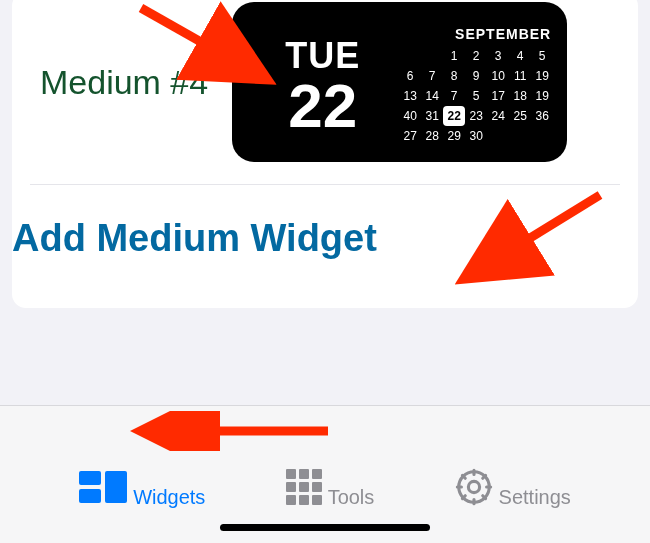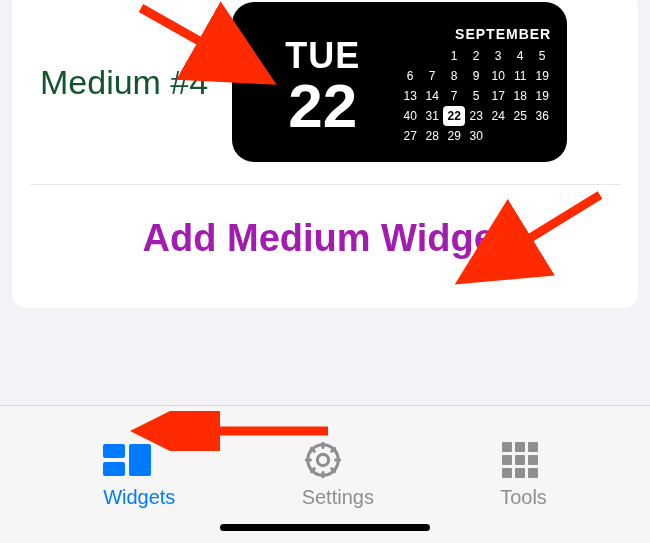--- a/index.html
+++ b/index.html
@@ -98,41 +98,41 @@
       font-weight: 600;
     }
     .divider {
       height: 1px;
       background: #e5e5ea;
       margin: 0 18px;
     }
     .add-button {
       display: block;
       width: 100%;
-      text-align: center;
+      text-align: left;
       font-size: 38px;
       font-weight: 600;
-      color: #a21caf;
+      color: #0369a1;
       padding: 32px 0 48px 0;
       background: none; border: none; cursor: pointer; font-family: inherit;
     }
     .tabbar {
       margin-top: auto;
       background: #f6f6f7;
       border-top: 1px solid #d8d8dc;
       display: flex;
       justify-content: space-around;
       align-items: flex-end;
       padding: 10px 40px 34px 40px;
       height: 138px;
     }
     .tab {
       display: flex;
-      flex-direction: column;
-      align-items: flex-start;
+      flex-direction: row;
+      align-items: flex-end;
       gap: 4px;
       color: #8e8e93;
       font-size: 20px;
       cursor: pointer;
     }
     .tab.active { color: #007aff; }
     .tab .icon { height: 44px; display: flex; align-items: center; justify-content: center; }
     .home-indicator {
       position: absolute;
       bottom: 12px;
@@ -206,43 +206,43 @@
       <svg width="50" height="36" viewBox="0 0 50 36" fill="currentColor">
         <rect x="0" y="2" width="22" height="14" rx="2"></rect>
         <rect x="0" y="20" width="22" height="14" rx="2"></rect>
         <rect x="26" y="2" width="22" height="32" rx="2"></rect>
       </svg>
     </span>
     <span>Widgets</span>
   </div>
   <div class="tab">
     <span class="icon">
-      <svg width="42" height="42" viewBox="0 0 24 24" fill="none" stroke="currentColor" stroke-width="1.8">
-        <circle cx="12" cy="12" r="3.2"></circle>
-        <path d="M12 2.5v2.3M12 19.2v2.3M21.5 12h-2.3M4.8 12H2.5M18.6 5.4l-1.6 1.6M7 17l-1.6 1.6M18.6 18.6L17 17M7 7 5.4 5.4" stroke-linecap="round"></path>
-        <circle cx="12" cy="12" r="8.7"></circle>
-      </svg>
-    </span>
-    <span>Settings</span>
-  </div>
-  <div class="tab">
-    <span class="icon">
       <svg width="40" height="40" viewBox="0 0 40 40" fill="currentColor">
         <rect x="2" y="2" width="10" height="10" rx="1"></rect>
         <rect x="15" y="2" width="10" height="10" rx="1"></rect>
         <rect x="28" y="2" width="10" height="10" rx="1"></rect>
         <rect x="2" y="15" width="10" height="10" rx="1"></rect>
         <rect x="15" y="15" width="10" height="10" rx="1"></rect>
         <rect x="28" y="15" width="10" height="10" rx="1"></rect>
         <rect x="2" y="28" width="10" height="10" rx="1"></rect>
         <rect x="15" y="28" width="10" height="10" rx="1"></rect>
         <rect x="28" y="28" width="10" height="10" rx="1"></rect>
       </svg>
     </span>
     <span>Tools</span>
+  </div>
+  <div class="tab">
+    <span class="icon">
+      <svg width="42" height="42" viewBox="0 0 24 24" fill="none" stroke="currentColor" stroke-width="1.8">
+        <circle cx="12" cy="12" r="3.2"></circle>
+        <path d="M12 2.5v2.3M12 19.2v2.3M21.5 12h-2.3M4.8 12H2.5M18.6 5.4l-1.6 1.6M7 17l-1.6 1.6M18.6 18.6L17 17M7 7 5.4 5.4" stroke-linecap="round"></path>
+        <circle cx="12" cy="12" r="8.7"></circle>
+      </svg>
+    </span>
+    <span>Settings</span>
   </div>
 </div>
 
 <div class="home-indicator"></div>
 
 <svg class="arrow" style="left:133px; top:0px;" width="160" height="96">
   <defs>
       <marker id="ah1" markerWidth="10" markerHeight="10" refX="8" refY="5" orient="auto">
         <path d="M0,0 L10,5 L0,10 Z" fill="#ff2a00"></path>
       </marker>

